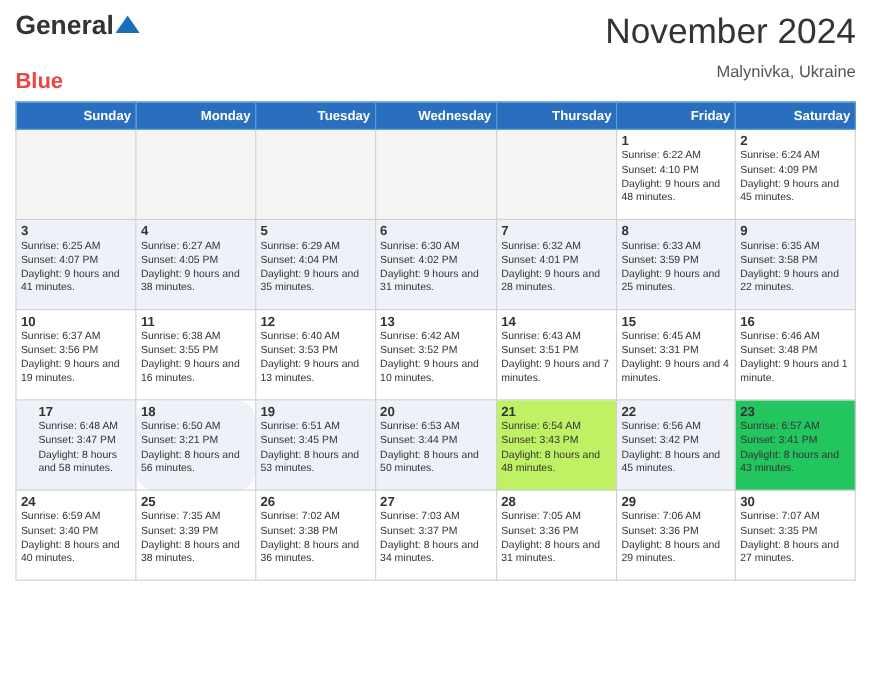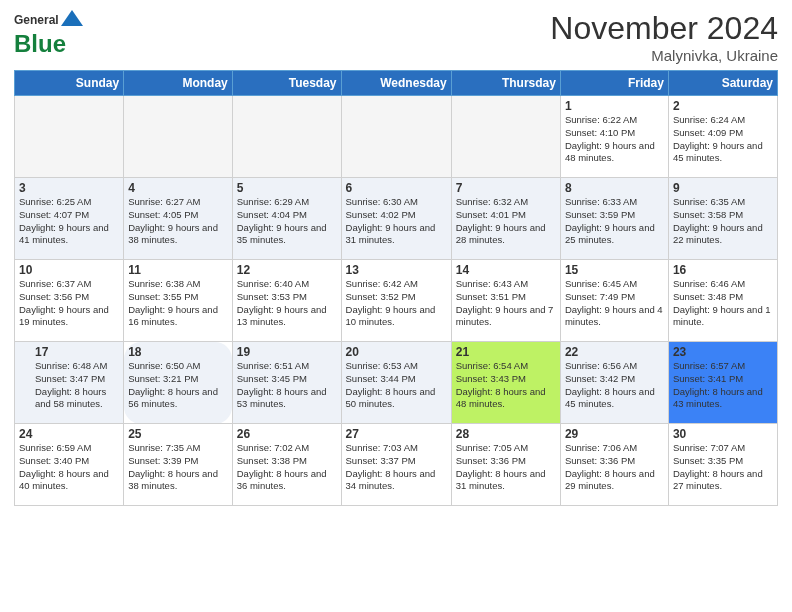--- a/index.html
+++ b/index.html
@@ -24,48 +24,49 @@
     .logo {
       display: flex;
       flex-direction: column;
       align-items: flex-start;
     }
     .logo-text {
       display: flex;
       align-items: center;
     }
     .logo-general {
-      font-size: 12px;
+      font-size: 24px;
       font-weight: bold;
       color: #333;
     }
     .logo-blue {
-      font-size: 24px;
-      font-weight: bold;
-      color: #15803d;
+      font-size: 20px;
+      font-weight: bold;
+      color: #ef4444;
+      margin-top: 25px;
     }
     .logo-icon {
       width: 22px;
       height: 20px;
       margin-left: 2px;
       position: relative;
       top: -2px;
     }
     .title-block {
       text-align: right;
     }
     .month-title {
       font-size: 32px;
       font-weight: normal;
       color: #333;
     }
     .location {
       font-size: 15px;
       color: #555;
-      margin-top: 0px;
+      margin-top: 10px;
     }
     .calendar {
       width: 100%;
       border-collapse: collapse;
     }
     .calendar th {
       background: #2a6fbf;
       color: #fff;
       font-size: 12px;
       font-weight: bold;
@@ -196,21 +197,21 @@
           <td>
             <span class="day-num">13</span>
             <div class="day-info"><span>Sunrise: 6:42 AM</span><br><span>Sunset: 3:52 PM</span><br><span>Daylight: 9 hours and 10 minutes.</span></div>
           </td>
           <td>
             <span class="day-num">14</span>
             <div class="day-info"><span>Sunrise: 6:43 AM</span><br><span>Sunset: 3:51 PM</span><br><span>Daylight: 9 hours and 7 minutes.</span></div>
           </td>
           <td>
             <span class="day-num">15</span>
-            <div class="day-info"><span>Sunrise: 6:45 AM</span><br><span>Sunset: 7:49 PM</span><br><span>Daylight: 9 hours and 4 minutes.</span></div>
+            <div class="day-info"><span>Sunrise: 6:45 AM</span><br><span>Sunset: 3:31 PM</span><br><span>Daylight: 9 hours and 4 minutes.</span></div>
           </td>
           <td>
             <span class="day-num">16</span>
             <div class="day-info"><span>Sunrise: 6:46 AM</span><br><span>Sunset: 3:48 PM</span><br><span>Daylight: 9 hours and 1 minute.</span></div>
           </td>
         </tr>
         <tr>
           <td style="background: rgb(238, 242, 248); padding-left: 20px;">
             <span class="day-num">17</span>
             <div class="day-info"><span>Sunrise: 6:48 AM</span><br><span>Sunset: 3:47 PM</span><br><span>Daylight: 8 hours and 58 minutes.</span></div>
@@ -228,21 +229,21 @@
             <div class="day-info"><span>Sunrise: 6:53 AM</span><br><span>Sunset: 3:44 PM</span><br><span>Daylight: 8 hours and 50 minutes.</span></div>
           </td>
           <td style="background: #bef264;">
             <span class="day-num">21</span>
             <div class="day-info"><span>Sunrise: 6:54 AM</span><br><span>Sunset: 3:43 PM</span><br><span>Daylight: 8 hours and 48 minutes.</span></div>
           </td>
           <td style="background: rgb(238, 242, 248);">
             <span class="day-num">22</span>
             <div class="day-info"><span>Sunrise: 6:56 AM</span><br><span>Sunset: 3:42 PM</span><br><span>Daylight: 8 hours and 45 minutes.</span></div>
           </td>
-          <td style="background: #3b82f6;">
+          <td style="background: #22c55e;">
             <span class="day-num">23</span>
             <div class="day-info"><span>Sunrise: 6:57 AM</span><br><span>Sunset: 3:41 PM</span><br><span>Daylight: 8 hours and 43 minutes.</span></div>
           </td>
         </tr>
         <tr>
           <td>
             <span class="day-num">24</span>
             <div class="day-info"><span>Sunrise: 6:59 AM</span><br><span>Sunset: 3:40 PM</span><br><span>Daylight: 8 hours and 40 minutes.</span></div>
           </td>
           <td>

